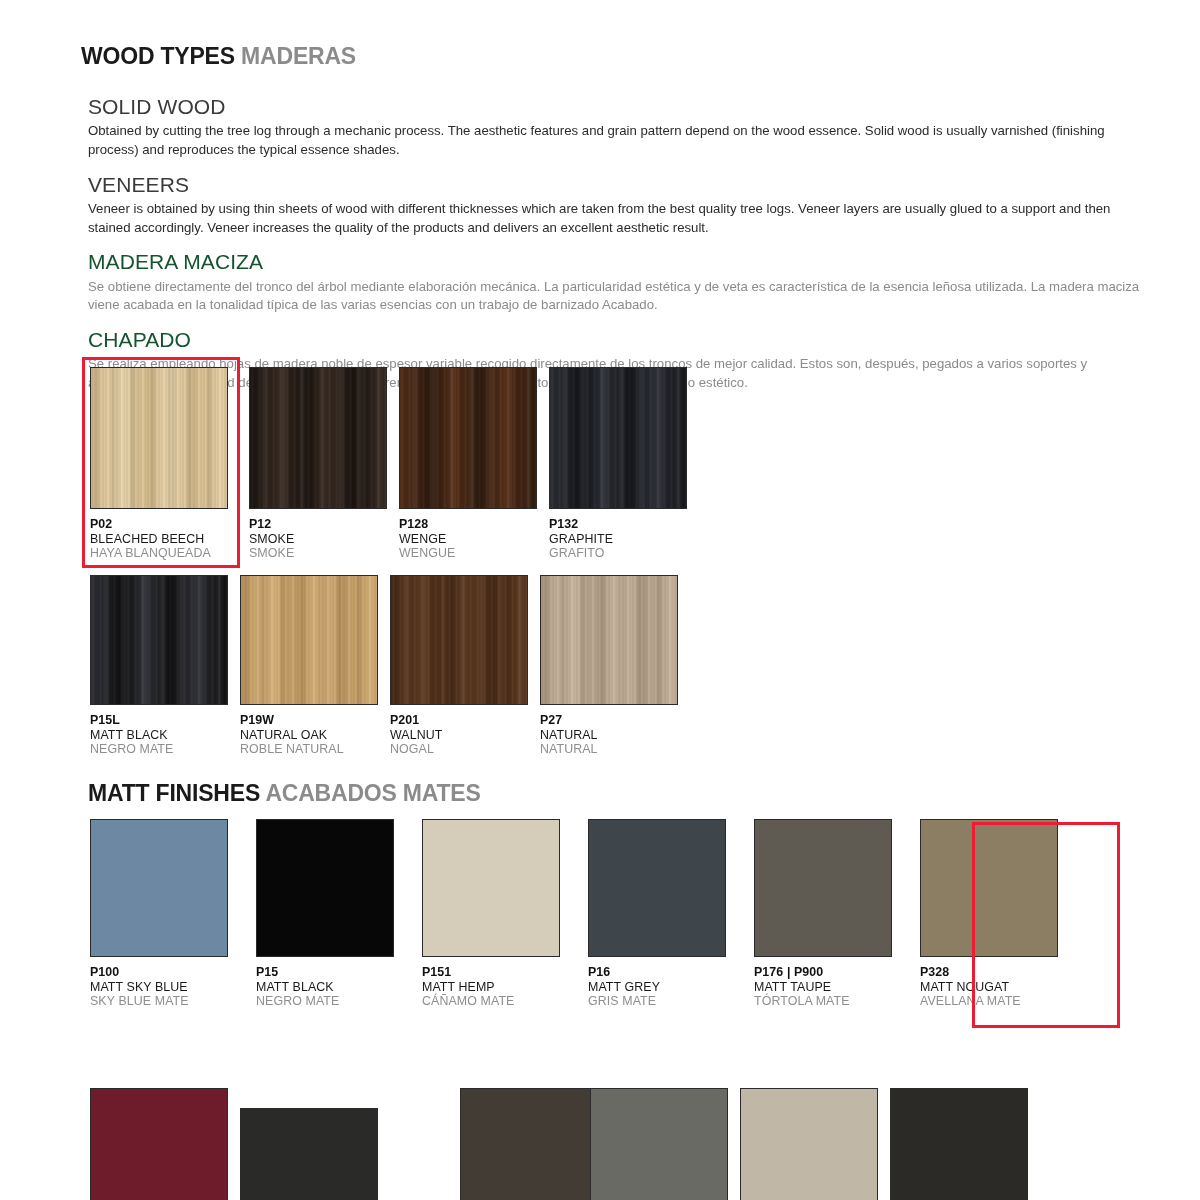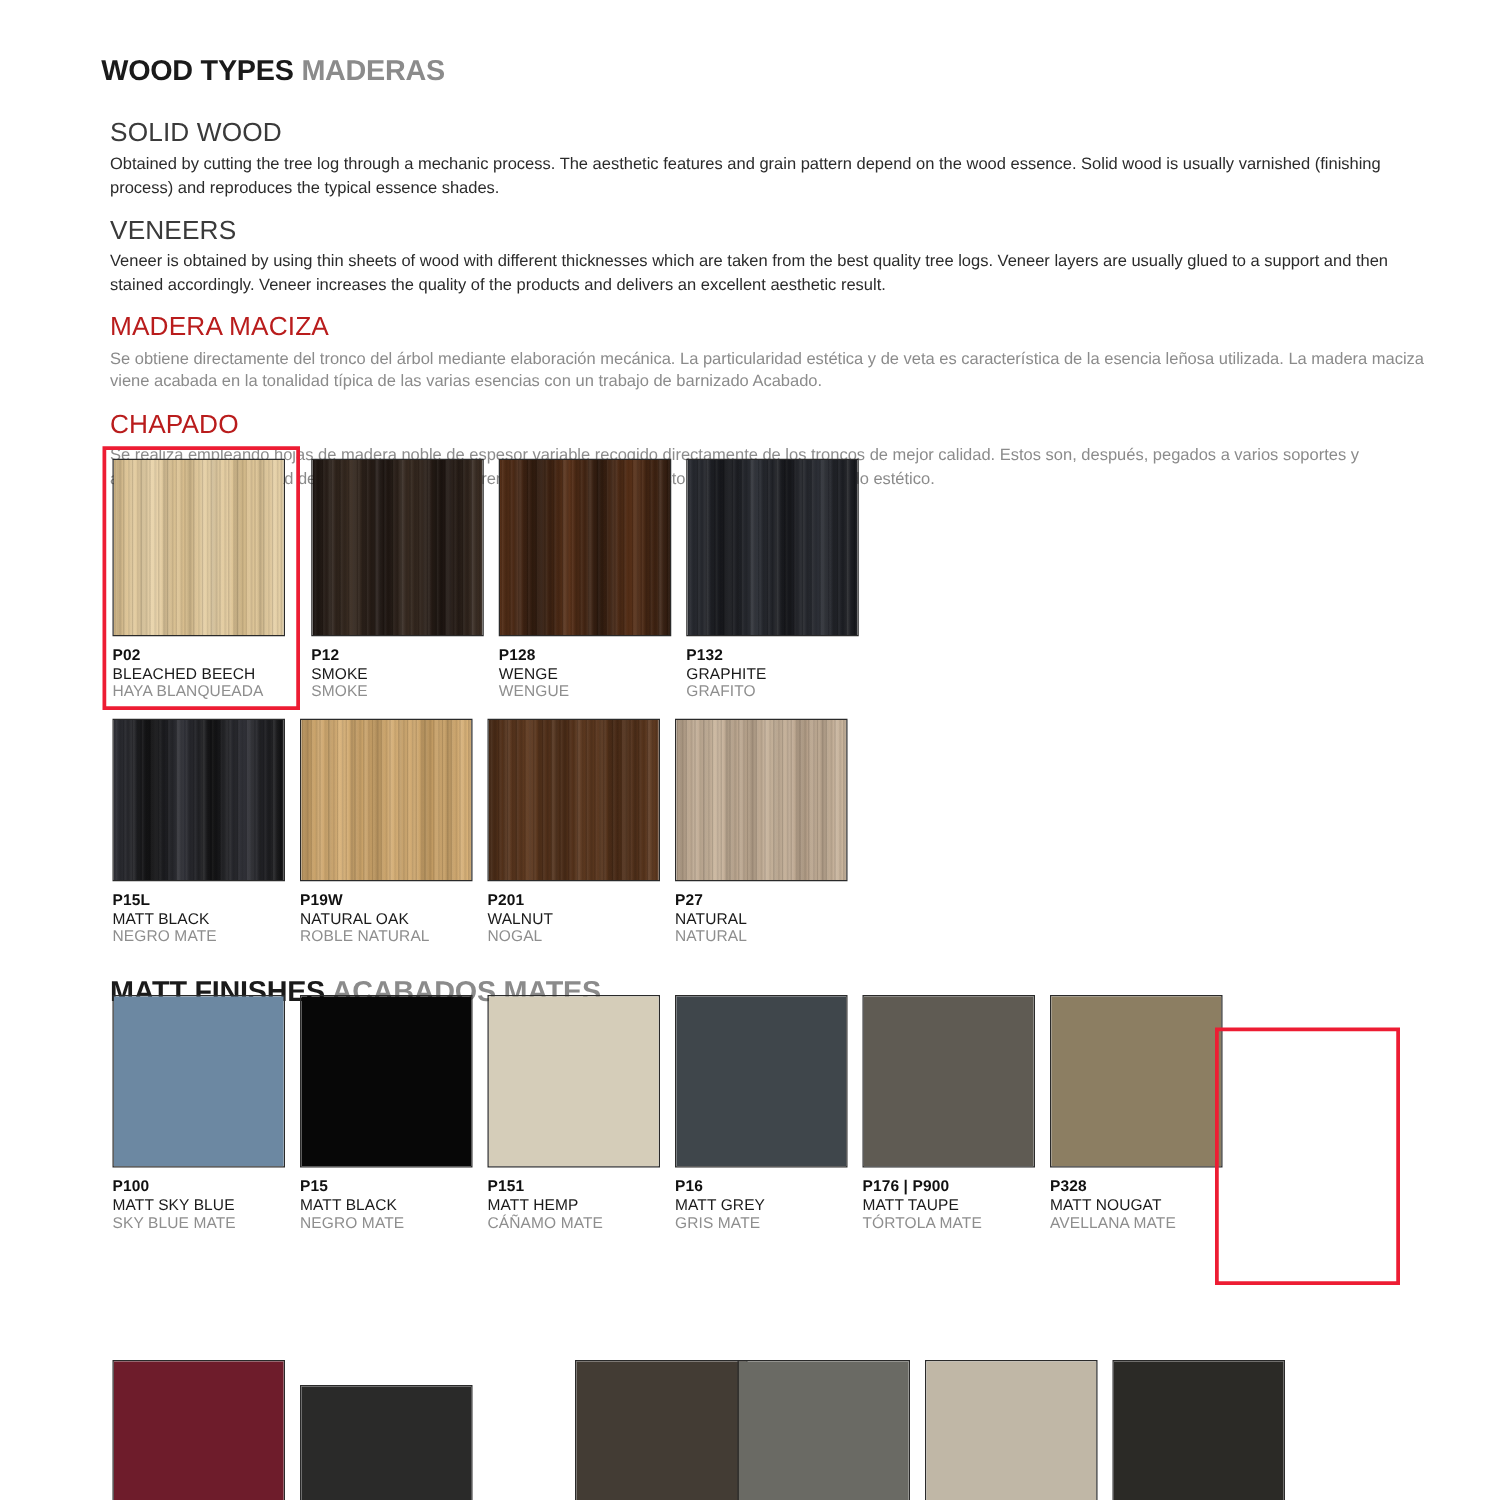--- a/index.html
+++ b/index.html
@@ -24,21 +24,21 @@
   .section-title .es { color: #8b8b8b; font-weight: bold; }
 
   .sub-head {
     font-size: 21px;
     font-weight: normal;
     color: #3a3a3a;
     letter-spacing: 0.1px;
     margin: 0 0 2px 0;
     line-height: 1.25;
   }
-  .sub-head.grey { color: #b91c1c; }
+  .sub-head.grey { color: #14532d; }
 
   .body-copy {
     font-size: 13.2px;
     color: #2b2b2b;
     line-height: 1.42;
     margin: 0 0 12px 0;
     max-width: 1052px;
   }
   .body-copy.grey { color: #8b8b8b; }
 
@@ -183,21 +183,21 @@
           <div class="lbl-es">NATURAL</div>
         </div>
       </div>
     </div>
 
   <div class="section-title" style="left:88px; top:780px;">
     <span class="en">MATT FINISHES</span>
     <span class="es">ACABADOS MATES</span>
   </div>
 
-  <div class="grid" id="matt-row-1" style="left:90px; top:796px; gap:12px;">
+  <div class="grid" id="matt-row-1" style="left:90px; top:819px; gap:28px;">
       <div class="cell" style="width: 138px;">
         <div class="chip" style="width: 138px; height: 138px;">
           <div class="chip-inner" style="background: rgb(108, 136, 162);"></div>
         </div>
         <div class="labels">
           <div class="lbl-code">P100</div>
           <div class="lbl-en">MATT SKY BLUE</div>
           <div class="lbl-es">SKY BLUE MATE</div>
         </div>
       </div>

